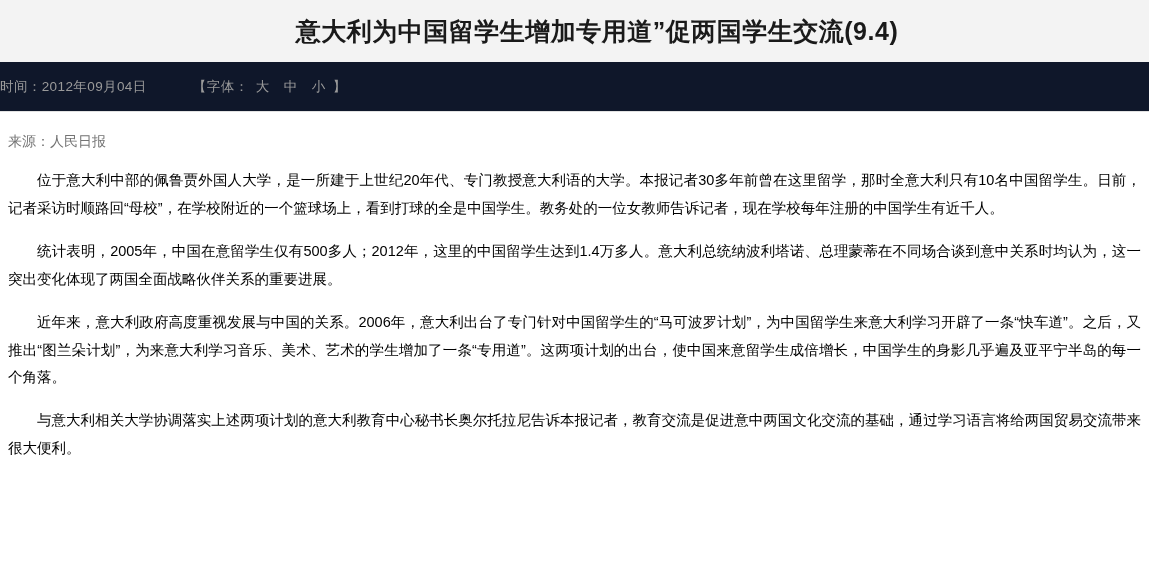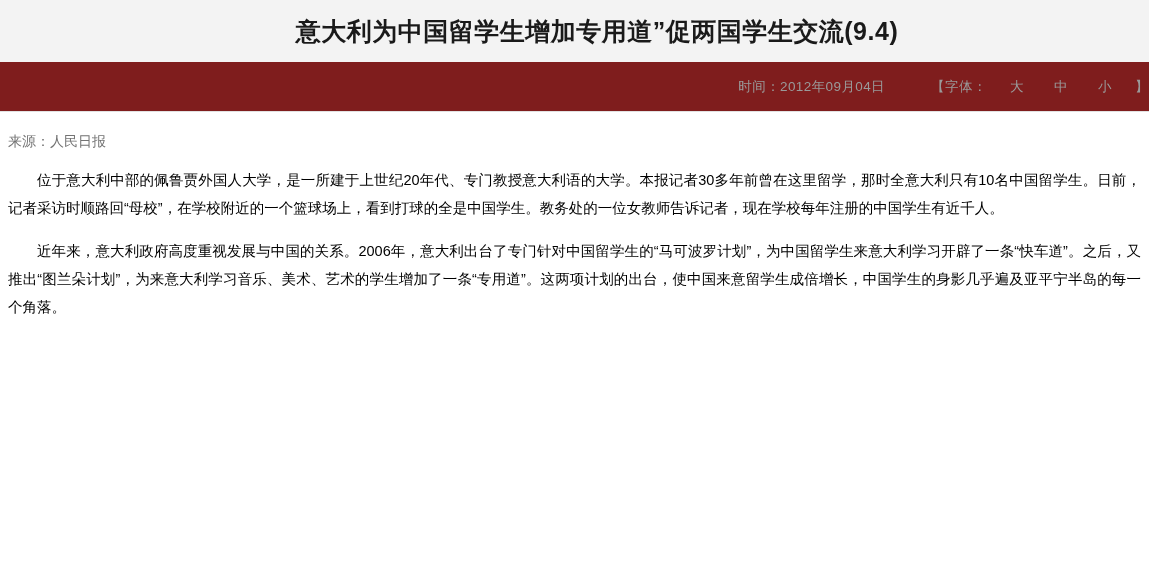--- a/index.html
+++ b/index.html
@@ -34,44 +34,43 @@
     font-size: 25px;
     font-weight: bold;
     color: #1a1a1a;
     letter-spacing: 0.5px;
     text-align: center;
     line-height: 1.2;
   }
   .meta-bar {
     width: 100%;
     height: 50px;
-    background: #7f1d1d;
+    background: #0f172a;
     border-bottom: 1px solid #e2e2e2;
     display: flex;
     align-items: center;
-    justify-content: flex-end;
+    justify-content: flex-start;
     box-sizing: border-box;
   }
   .meta-inner {
     display: flex;
     align-items: center;
     gap: 46px;
     color: #9a9a9a;
     font-size: 13.5px;
   }
   .meta-time {
     color: #9a9a9a;
     letter-spacing: 0.4px;
   }
   .font-size-ctrl {
     display: flex;
     align-items: center;
     color: #9a9a9a;
     letter-spacing: 0.5px;
-    gap: 16px;
   }
   .font-size-ctrl .fs-opt {
     margin: 0 7px;
     cursor: pointer;
   }
   .content {
     padding: 18px 8px 0 8px;
     box-sizing: border-box;
   }
   .source {
@@ -107,16 +106,18 @@
         <span class="fs-opt">中</span>
         <span class="fs-opt">小</span>
         <span>】</span>
       </span>
     </div>
   </div>
 
   <div class="content">
     <p class="source">来源：人民日报</p>
     <p class="para">位于意大利中部的佩鲁贾外国人大学，是一所建于上世纪20年代、专门教授意大利语的大学。本报记者30多年前曾在这里留学，那时全意大利只有10名中国留学生。日前，记者采访时顺路回“母校”，在学校附近的一个篮球场上，看到打球的全是中国学生。教务处的一位女教师告诉记者，现在学校每年注册的中国学生有近千人。</p>
+    <p class="para">统计表明，2005年，中国在意留学生仅有500多人；2012年，这里的中国留学生达到1.4万多人。意大利总统纳波利塔诺、总理蒙蒂在不同场合谈到意中关系时均认为，这一突出变化体现了两国全面战略伙伴关系的重要进展。</p>
     <p class="para">近年来，意大利政府高度重视发展与中国的关系。2006年，意大利出台了专门针对中国留学生的“马可波罗计划”，为中国留学生来意大利学习开辟了一条“快车道”。之后，又推出“图兰朵计划”，为来意大利学习音乐、美术、艺术的学生增加了一条“专用道”。这两项计划的出台，使中国来意留学生成倍增长，中国学生的身影几乎遍及亚平宁半岛的每一个角落。</p>
+    <p class="para">与意大利相关大学协调落实上述两项计划的意大利教育中心秘书长奥尔托拉尼告诉本报记者，教育交流是促进意中两国文化交流的基础，通过学习语言将给两国贸易交流带来很大便利。</p>
   </div>
 
 </div>
 
 </body></html>

